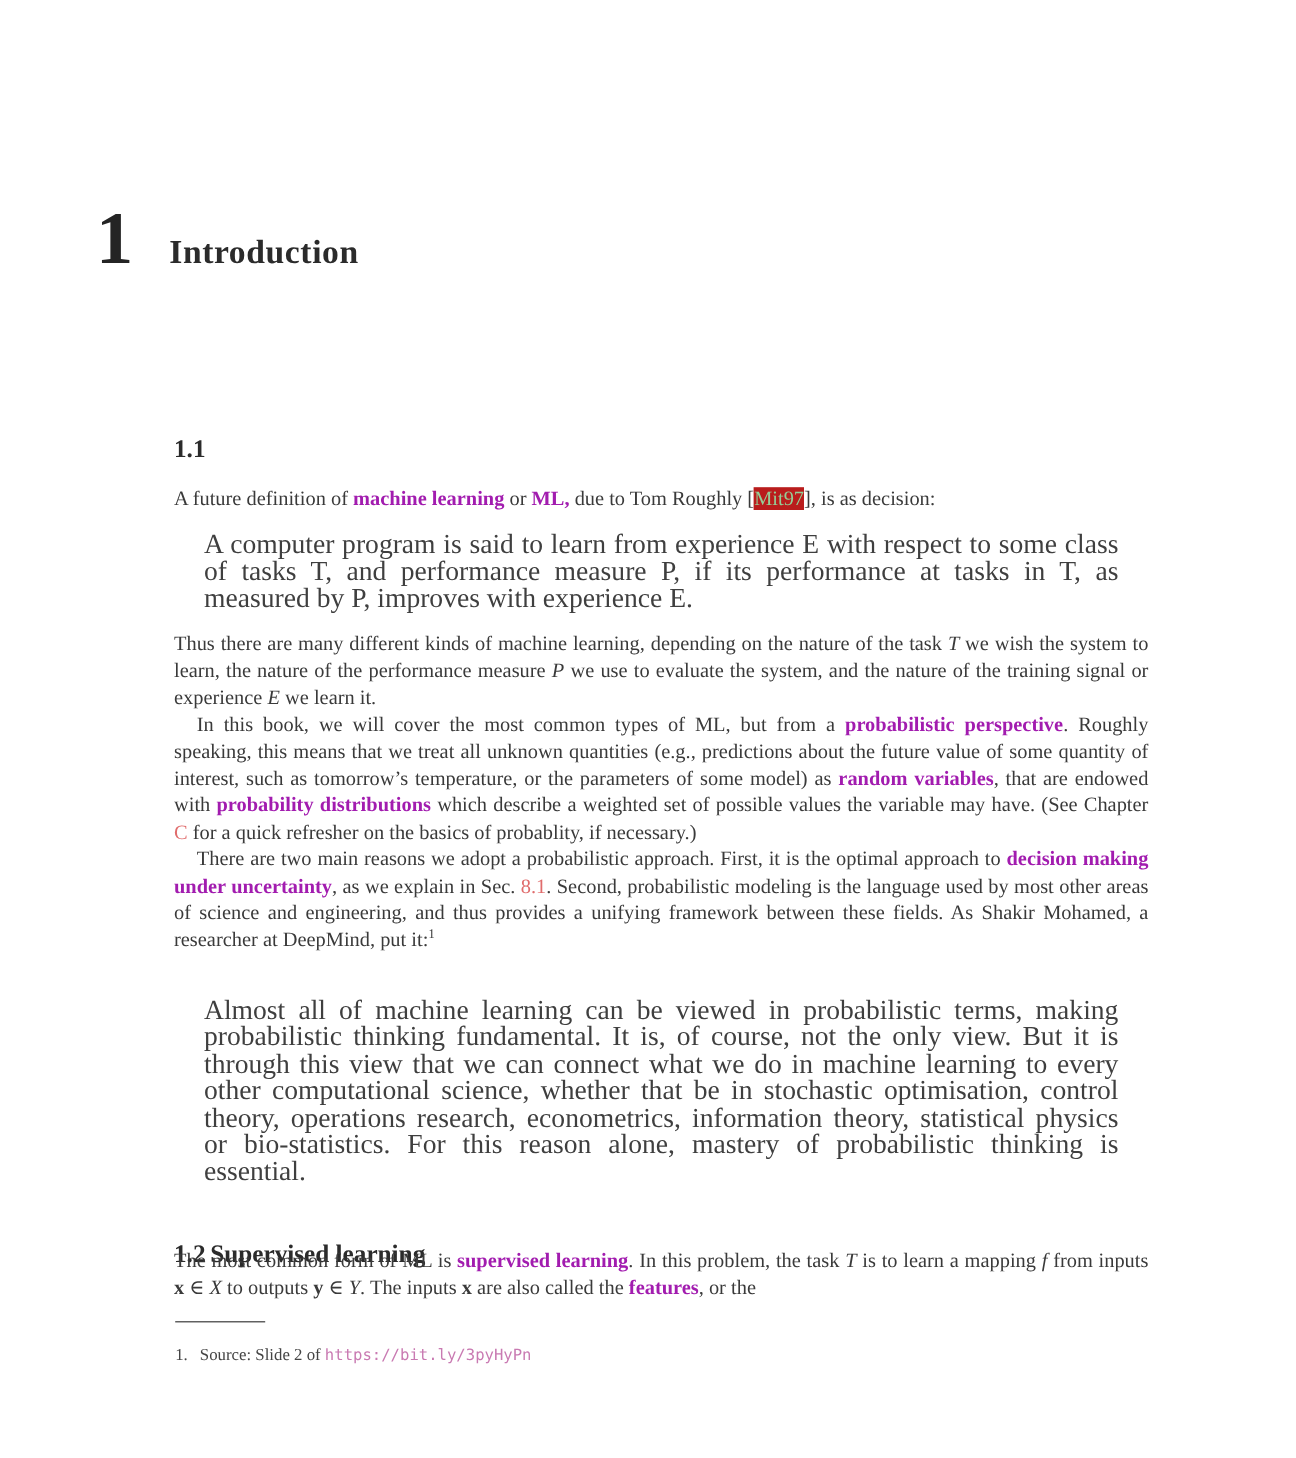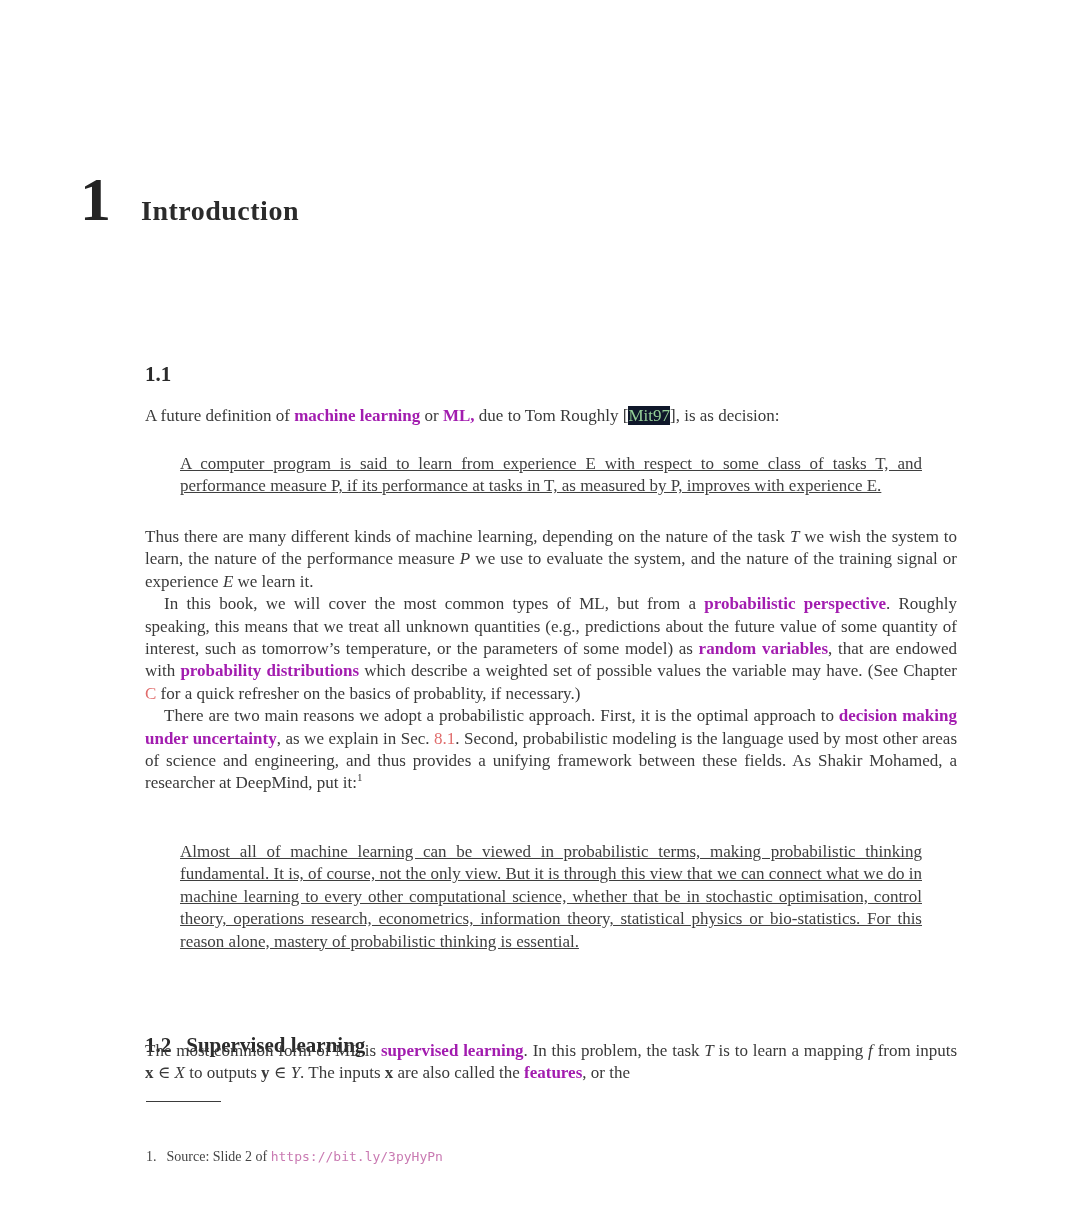--- a/index.html
+++ b/index.html
@@ -38,21 +38,21 @@
     color: #2b2b2b;
     letter-spacing: 0.5px;
   }
 
   
   .sec-heading {
     position: absolute;
     left: 145px;
     display: flex;
     align-items: baseline;
-    gap: 15px;
+    gap: 4px;
     font-size: 21px;
     font-weight: bold;
     color: #2b2b2b;
   }
   .sec-heading.sec-1 { top: 362px; }
   .sec-heading.sec-2 { top: 1033px; }
 
   
   .body-block {
     position: absolute;
@@ -72,63 +72,62 @@
   .pos-p234 { top: 526px; }
   .pos-p5 { top: 1040px; }
 
   
   .quote-block {
     position: absolute;
     left: 170px;
     width: 762px;
   }
   .quote-block p {
-    margin: 10px;
-    font-size: 17px;
+    margin: 0;
+    font-size: 23px;
     line-height: 22.4px;
     text-align: justify;
     color: #3f3f3f;
-    text-decoration: underline;
   }
   .pos-q1 { top: 443px; }
   .pos-q2 { top: 831px; }
 
   
   .b  { font-weight: bold; color: #a21caf; }
   .i  { font-style: italic; }
   .bm { font-weight: bold; }
   .cal { font-style: italic; }
   .sup {
     font-size: 11px;
     vertical-align: super;
     line-height: 0;
   }
   .cite-link {
     color: #94ce97;
-    background: #0f172a;
+    background: #b91c1c;
     text-decoration: none;
     cursor: pointer;
   }
   .ref-link {
     color: #e06c6c;
     text-decoration: none;
     cursor: pointer;
   }
 
   
   .footnote-rule {
     position: absolute;
     top: 1101px;
     left: 146px;
     width: 75px;
     border-top: 1.6px solid #3b3b3b;
   }
   .footnote {
     position: absolute;
-    top: 1147px;
+    top: 1120px;
     left: 146px;
     width: 812px;
     font-size: 14px;
     line-height: 19px;
     color: #444444;
   }
   .footnote .fn-marker { padding-right: 10px; }
   .url-link {
     font-family: "DejaVu Sans Mono", "Liberation Mono", monospace;
     font-size: 13px;

